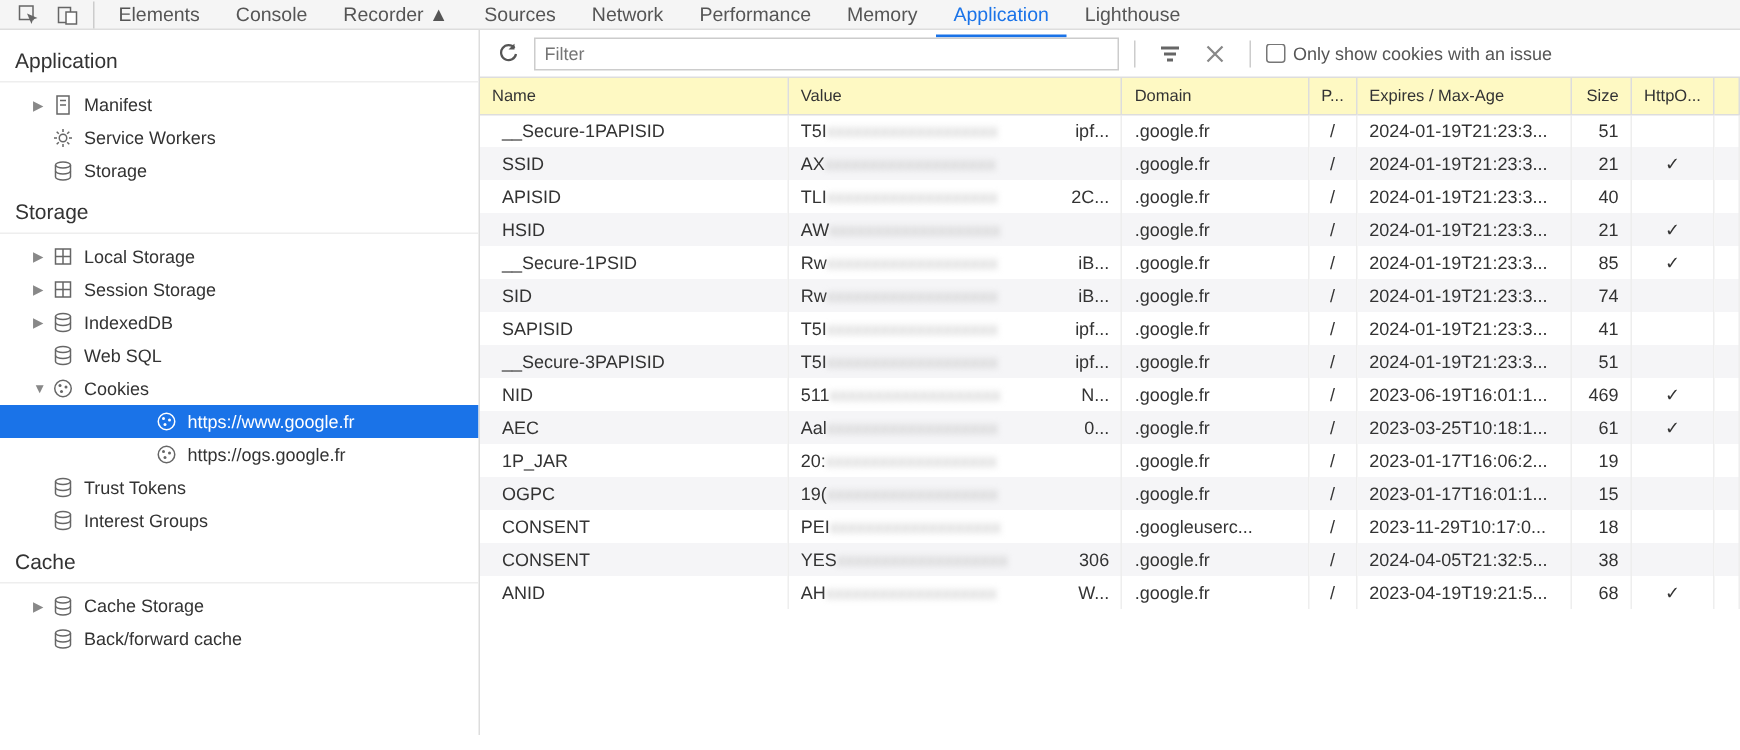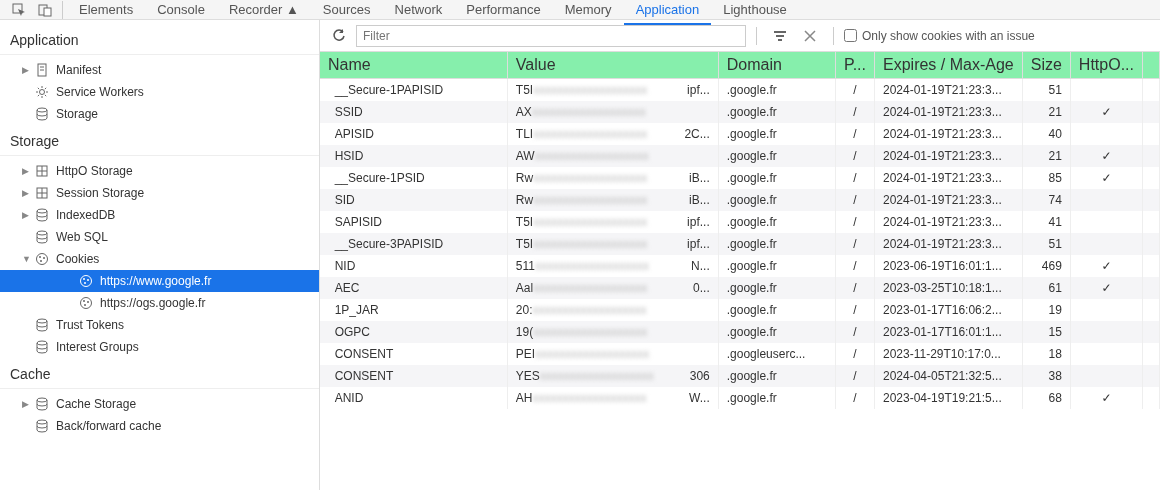--- a/index.html
+++ b/index.html
@@ -60,21 +60,21 @@
       border-bottom: 1px solid #eee;
       margin-bottom: 4px;
     }
     .tree-item {
       display: flex;
       align-items: center;
       padding: 3px 6px 3px 22px;
       cursor: pointer;
       height: 22px;
     }
-    .tree-item.grandchild { padding-left: 66px; }
+    .tree-item.grandchild { padding-left: 91px; }
     .tree-item.selected { background: #1a73e8; color: #fff; }
     .tree-item .arrow {
       width: 10px;
       font-size: 9px;
       margin-right: 2px;
       color: #888;
     }
     .tree-item.selected .arrow { color: #fff; }
     .tree-item .t-icon {
       width: 16px;
@@ -114,23 +114,23 @@
     }
     .checkbox-lbl input { width: 13px; height: 13px; }
     .table-wrap { flex: 1; overflow: auto; }
     table { width: 100%; border-collapse: collapse; }
     th {
       text-align: left;
       padding: 4px 8px;
       font-weight: normal;
       border-right: 1px solid #ddd;
       border-bottom: 1px solid #ddd;
-      background: #86efac;
+      background: #fef9c3;
       height: 24px;
-      font-size: 16px;
+      font-size: 11px;
       white-space: nowrap;
     }
     td {
       padding: 3px 8px;
       border-right: 1px solid #eee;
       height: 22px;
       font-size: 12px;
       white-space: nowrap;
       overflow: hidden;
     }
@@ -219,21 +219,21 @@
       <div class="section-hdr">Storage</div>
       <div class="tree-item">
         <span class="arrow">▶</span>
         <span class="t-icon">
           <svg width="14" height="14" viewBox="0 0 14 14">
             <rect x="2" y="2" width="10" height="10" fill="none" stroke="#666"></rect>
             <line x1="7" y1="2" x2="7" y2="12" stroke="#666"></line>
             <line x1="2" y1="7" x2="12" y2="7" stroke="#666"></line>
           </svg>
         </span>
-        <span>HttpO Storage</span>
+        <span>Local Storage</span>
       </div>
       <div class="tree-item">
         <span class="arrow">▶</span>
         <span class="t-icon">
           <svg width="14" height="14" viewBox="0 0 14 14">
             <rect x="2" y="2" width="10" height="10" fill="none" stroke="#666"></rect>
             <line x1="7" y1="2" x2="7" y2="12" stroke="#666"></line>
             <line x1="2" y1="7" x2="12" y2="7" stroke="#666"></line>
           </svg>
         </span>

